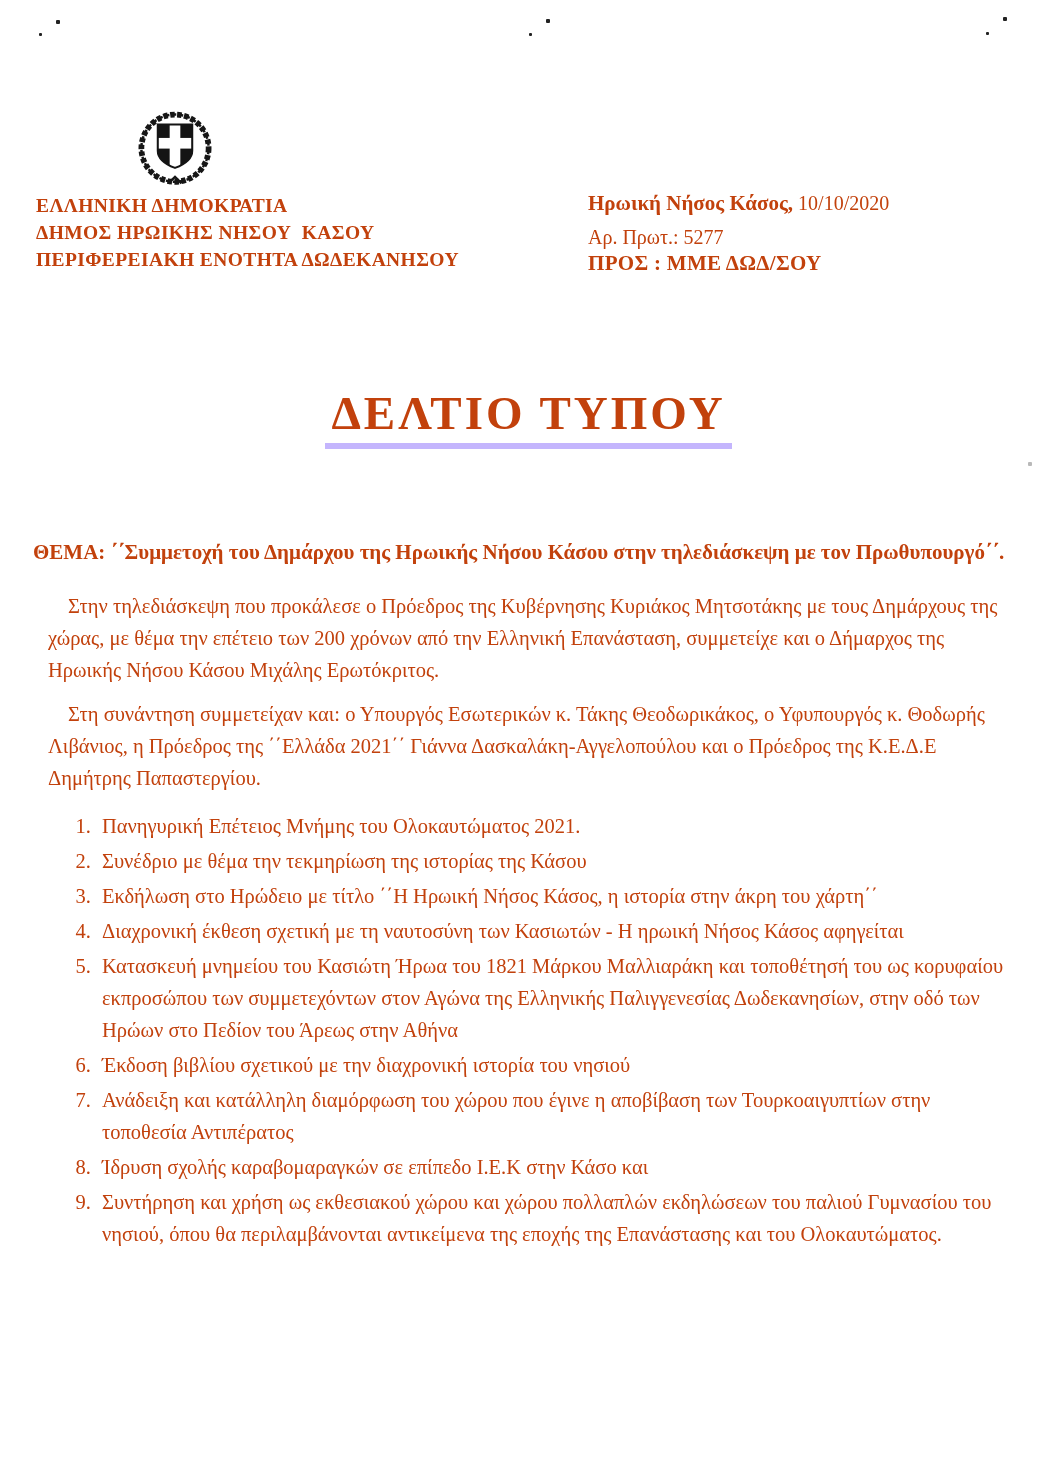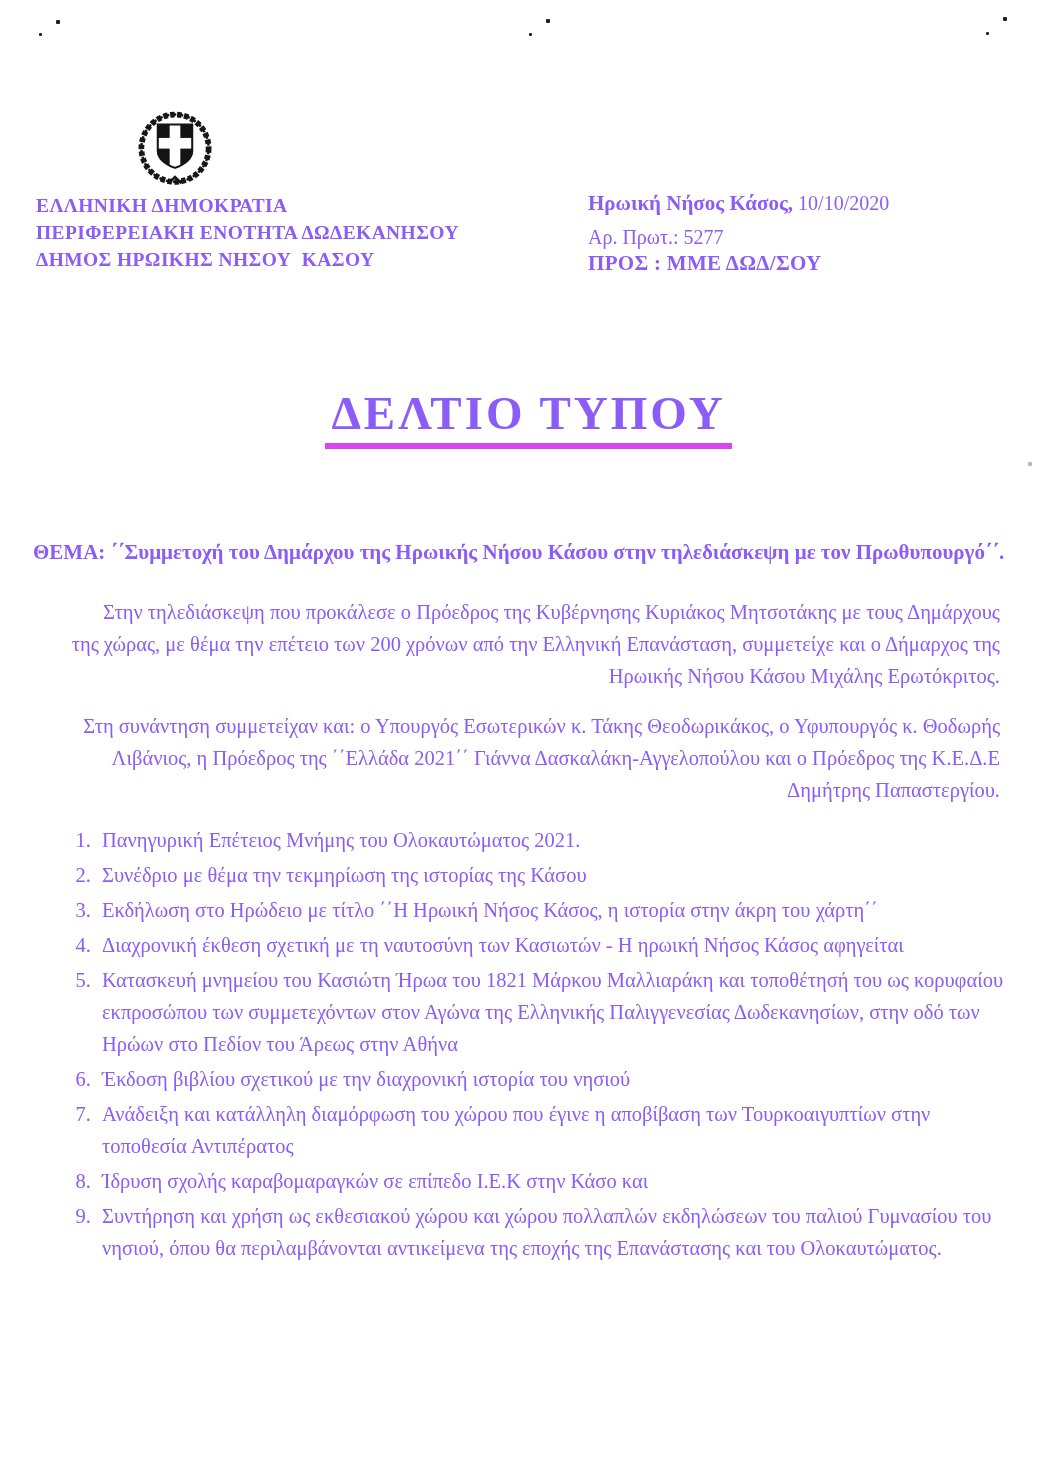--- a/index.html
+++ b/index.html
@@ -2,21 +2,21 @@
 <html lang="el"><head>
 <meta charset="utf-8">
 <style>
   html,body{margin:0;padding:0;background:#888;}
   .page{
     position:relative;
     width:1057px;height:1472px;
     margin:0 auto;
     background:#ffffff;
     font-family:"Liberation Serif", serif;
-    color:#8b5cf6;
+    color:#c2410c;
     overflow:hidden;
   }
   
   .speck{position:absolute;background:#222;border-radius:1px;}
   .speck.s1{left:56px;top:20px;width:4px;height:4px;}
   .speck.s2{left:39px;top:33px;width:3px;height:3px;}
   .speck.s3{left:546px;top:19px;width:4px;height:4px;}
   .speck.s4{left:529px;top:33px;width:3px;height:3px;}
   .speck.s5{left:1003px;top:17px;width:4px;height:4px;}
   .speck.s6{left:986px;top:32px;width:3px;height:3px;}
@@ -32,30 +32,30 @@
   .ref-block{position:absolute;left:588px;top:190px;font-size:20px;line-height:26px;}
   .ref-line1 .place{font-weight:bold;font-size:21px;text-align:center;}
   .ref-line1 .date{font-size:20px;}
   .ref-proto{margin-top:8px;}
   .ref-to{font-weight:bold;font-size:21px;letter-spacing:.3px;}
 
   .title-wrap{position:absolute;left:0;top:386px;width:1057px;text-align:center;}
   .title{
     display:inline-block;
     font-weight:bold;font-size:47px;letter-spacing:3px;
-    border-bottom:6px solid #d946ef;
+    border-bottom:6px solid #c4b5fd;
     padding:0 6px 3px 6px;
   }
 
   .subject{position:absolute;left:33px;top:495px;width:975px;
     font-weight:bold;font-size:21px;line-height:31px;margin-top:42px;}
 
   .bodytext{position:absolute;left:36px;top:578px;width:982px;
     font-size:20.5px;line-height:32px;}
-  .bodytext p{margin:18px;text-indent:20px;text-align:right;}
+  .bodytext p{margin:12px;text-indent:20px;}
 
   .bodytext ol{margin:16px 0 0 0;padding-left:60px;}
   .bodytext li{padding-left:6px;margin-bottom:3px;}
 </style>
 </head>
 <body>
 
 <div class="page">
 
   <span class="speck s1"></span>
@@ -82,22 +82,22 @@
       <g clip-path="url(#shieldClip)">
         <rect x="43.5" y="20" width="13" height="55" fill="#ffffff"></rect>
         <rect x="29" y="36.5" width="42" height="13" fill="#ffffff"></rect>
       </g>
       <path d="M29,20 h42 v32 q0,13 -21,21 q-21,-8 -21,-21 z" fill="none" stroke="#141414" stroke-width="2.5"></path>
     </svg>
   </div>
 
   <div class="agency">
     <div>ΕΛΛΗΝΙΚΗ ΔΗΜΟΚΡΑΤΙΑ</div>
+    <div>ΔΗΜΟΣ ΗΡΩΙΚΗΣ ΝΗΣΟΥ  ΚΑΣΟΥ</div>
     <div>ΠΕΡΙΦΕΡΕΙΑΚΗ ΕΝΟΤΗΤΑ ΔΩΔΕΚΑΝΗΣΟΥ</div>
-    <div>ΔΗΜΟΣ ΗΡΩΙΚΗΣ ΝΗΣΟΥ  ΚΑΣΟΥ</div>
   </div>
 
   <div class="ref-block">
     <div class="ref-line1">
       <span class="place">Ηρωική Νήσος Κάσος,</span>
       <span class="date">10/10/2020</span>
     </div>
     <div class="ref-proto">Αρ. Πρωτ.: 5277</div>
     <div class="ref-to">ΠΡΟΣ : ΜΜΕ ΔΩΔ/ΣΟΥ</div>
   </div>

